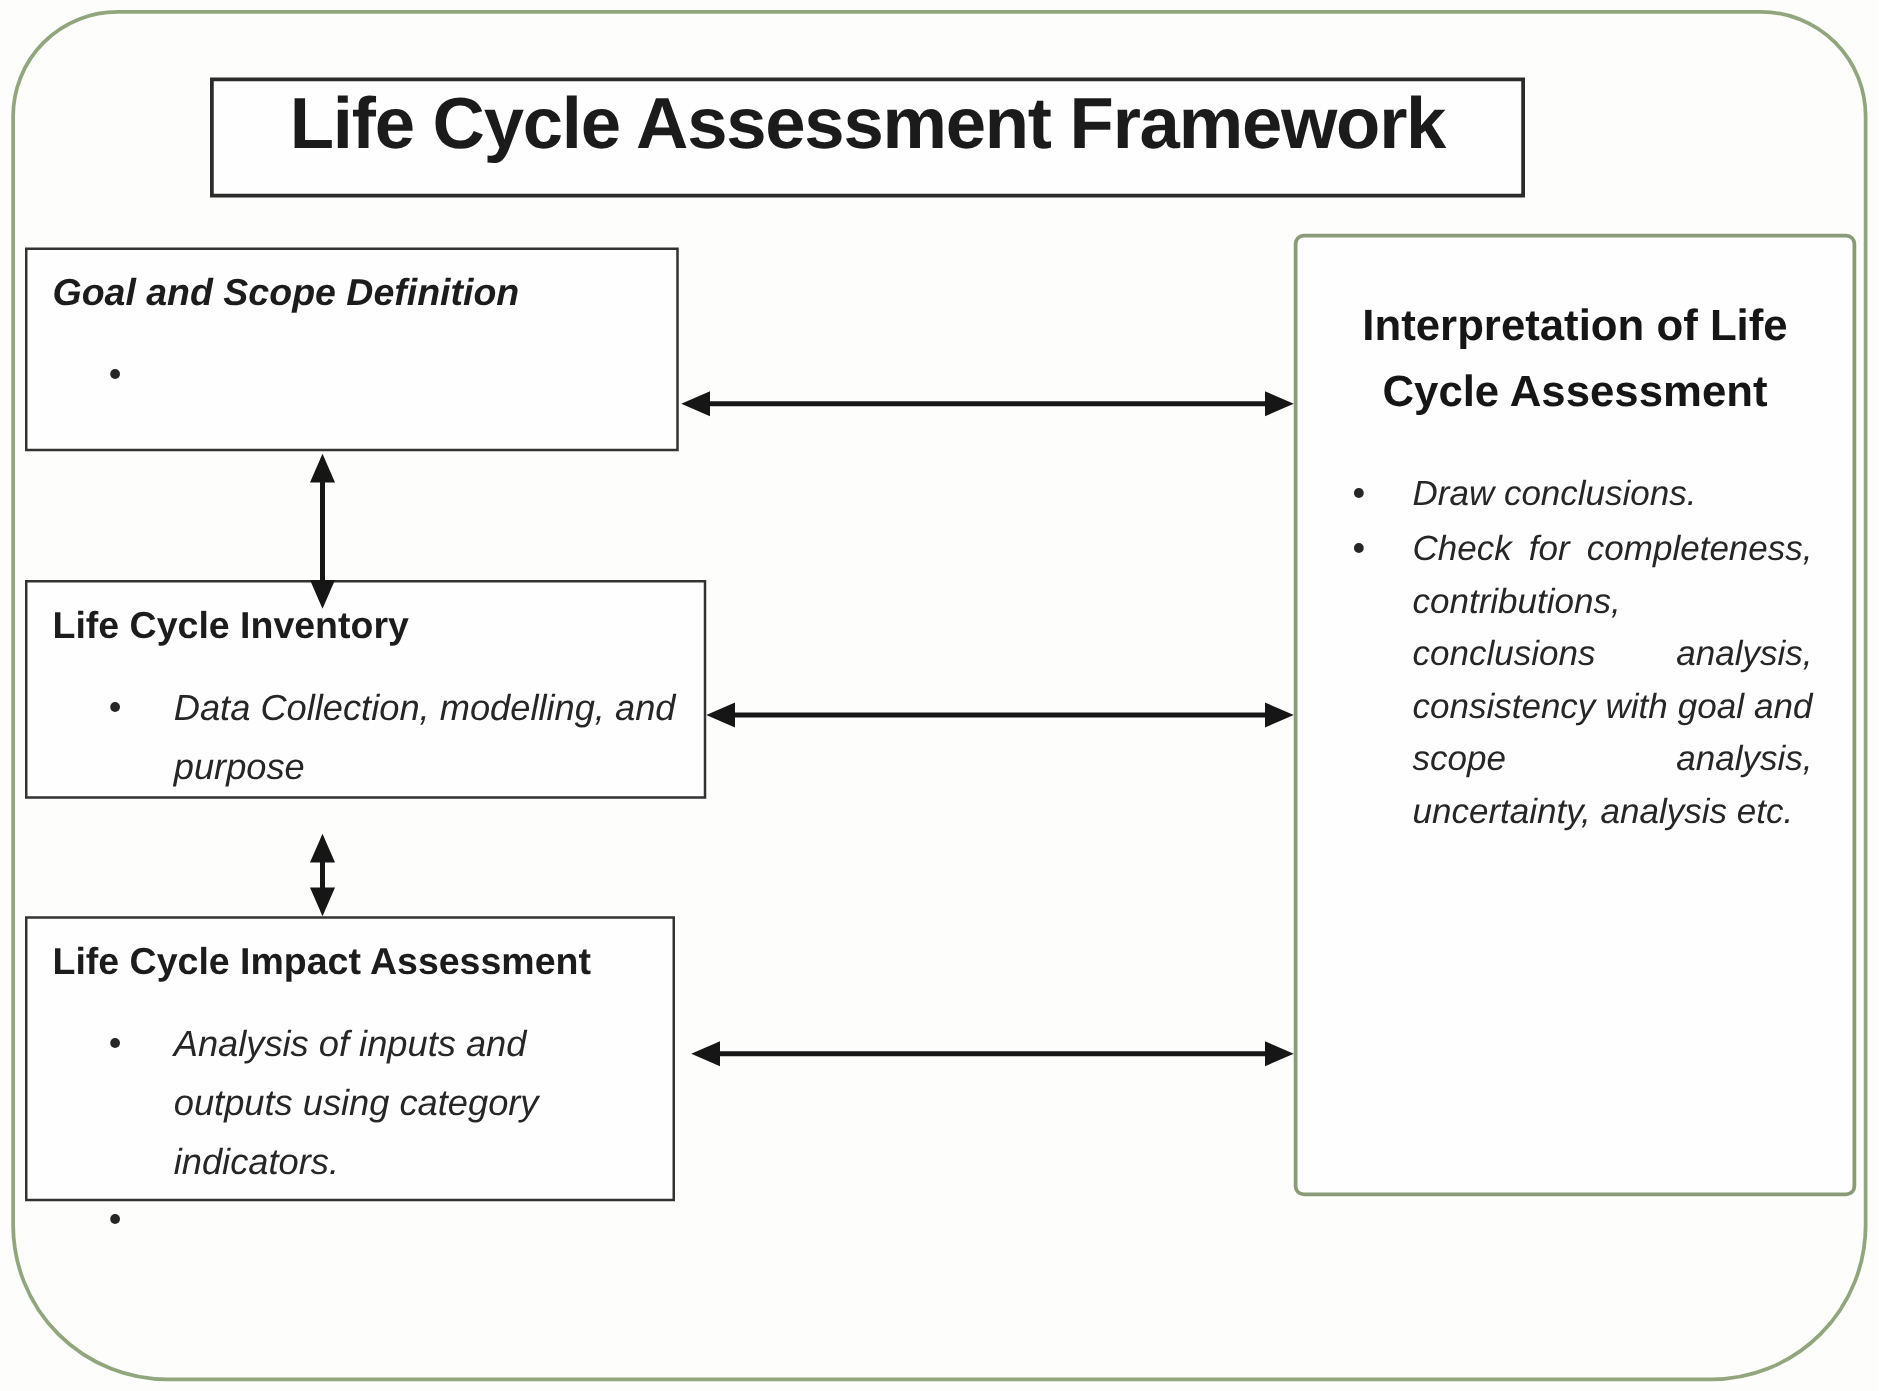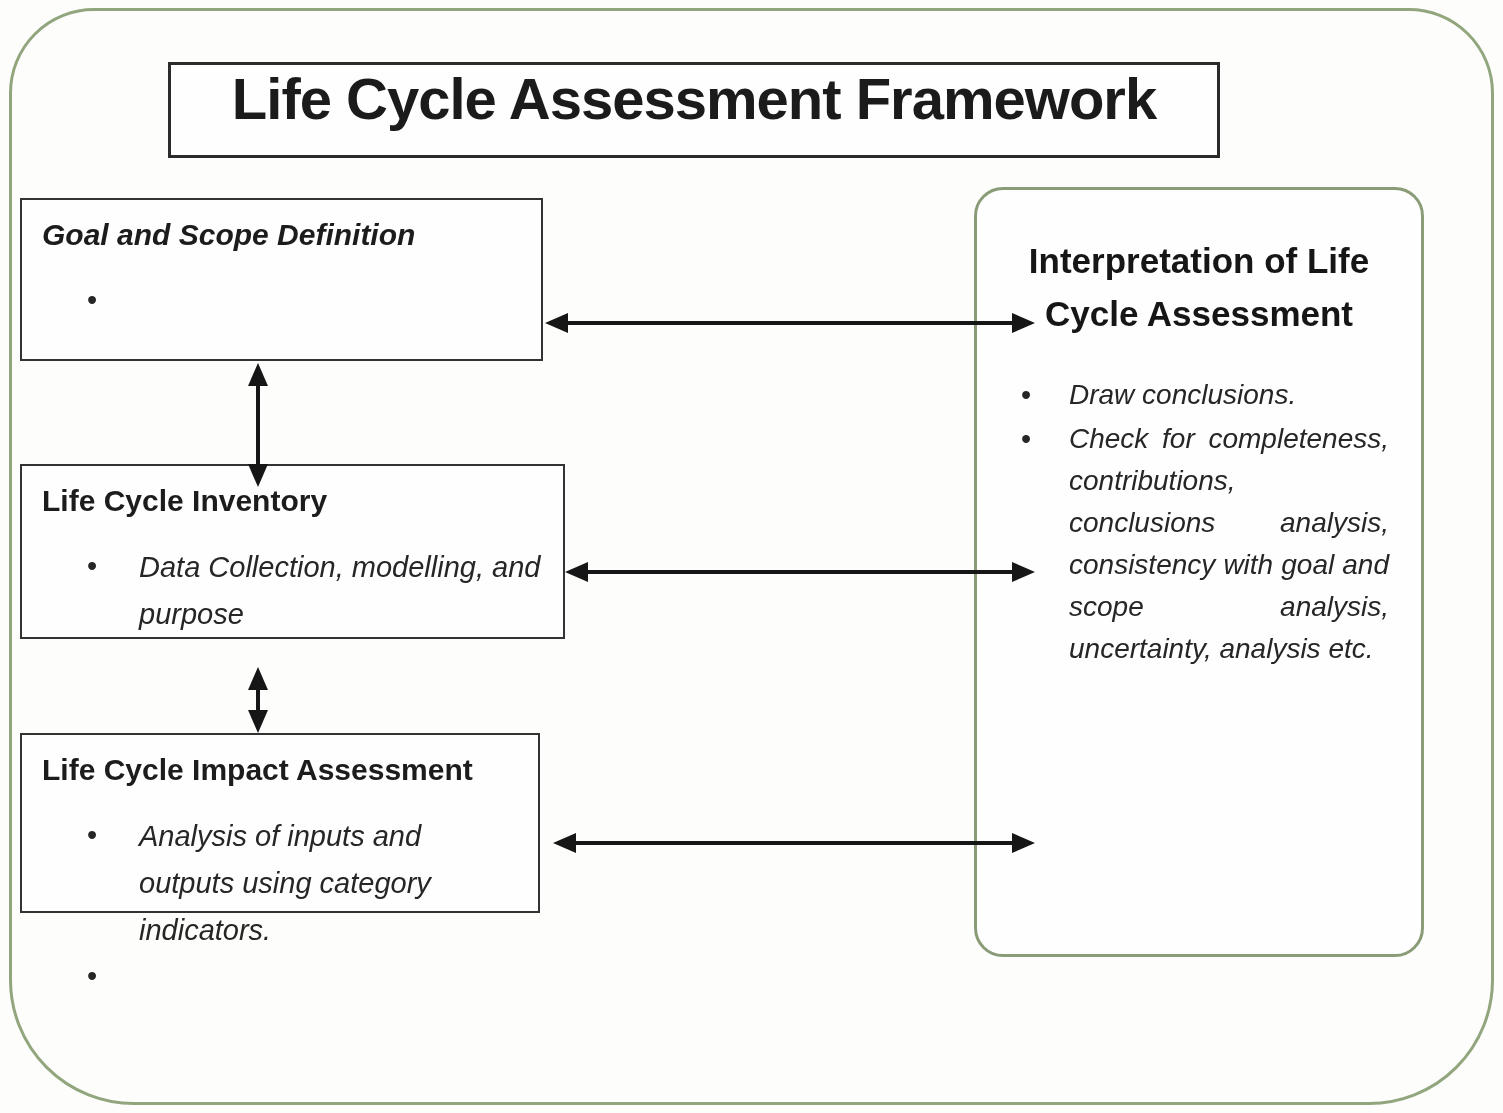--- a/index.html
+++ b/index.html
@@ -44,21 +44,21 @@
   }
 
   
   .pbox {
     position: absolute;
     border: 2px solid #333333;
     background: #fefefe;
   }
   .pbox.box1 { left: 20px; top: 198px; width: 523px; height: 163px; }
   .pbox.box2 { left: 20px; top: 464px; width: 545px; height: 175px; }
-  .pbox.box3 { left: 20px; top: 733px; width: 520px; height: 180px; }
+  .pbox.box3 { left: 20px; top: 733px; width: 520px; height: 228px; }
 
   .pbox-heading {
     margin: 18px 20px 0 20px;
     font-size: 30px;
     font-weight: 700;
     color: #1c1c1c;
   }
   .pbox.box1 .pbox-heading { font-style: italic; }
 
   .bullet-list {
@@ -73,24 +73,24 @@
   .bullet-dot {
     position: absolute;
     left: -52px; top: -1px;
     font-style: normal;
     font-size: 29px;
   }
 
   
   .panel {
     position: absolute;
-    left: 974px; top: 187px;
+    left: 1035px; top: 187px;
     width: 450px; height: 770px;
     border: 3px solid #8a9c77;
-    border-radius: 29px;
+    border-radius: 8px;
     background: #fefefe;
   }
   .panel-heading {
     margin: 44px 28px 0 28px;
     text-align: center;
     font-size: 35px;
     font-weight: 700;
     line-height: 53px;
     color: #161616;
   }

